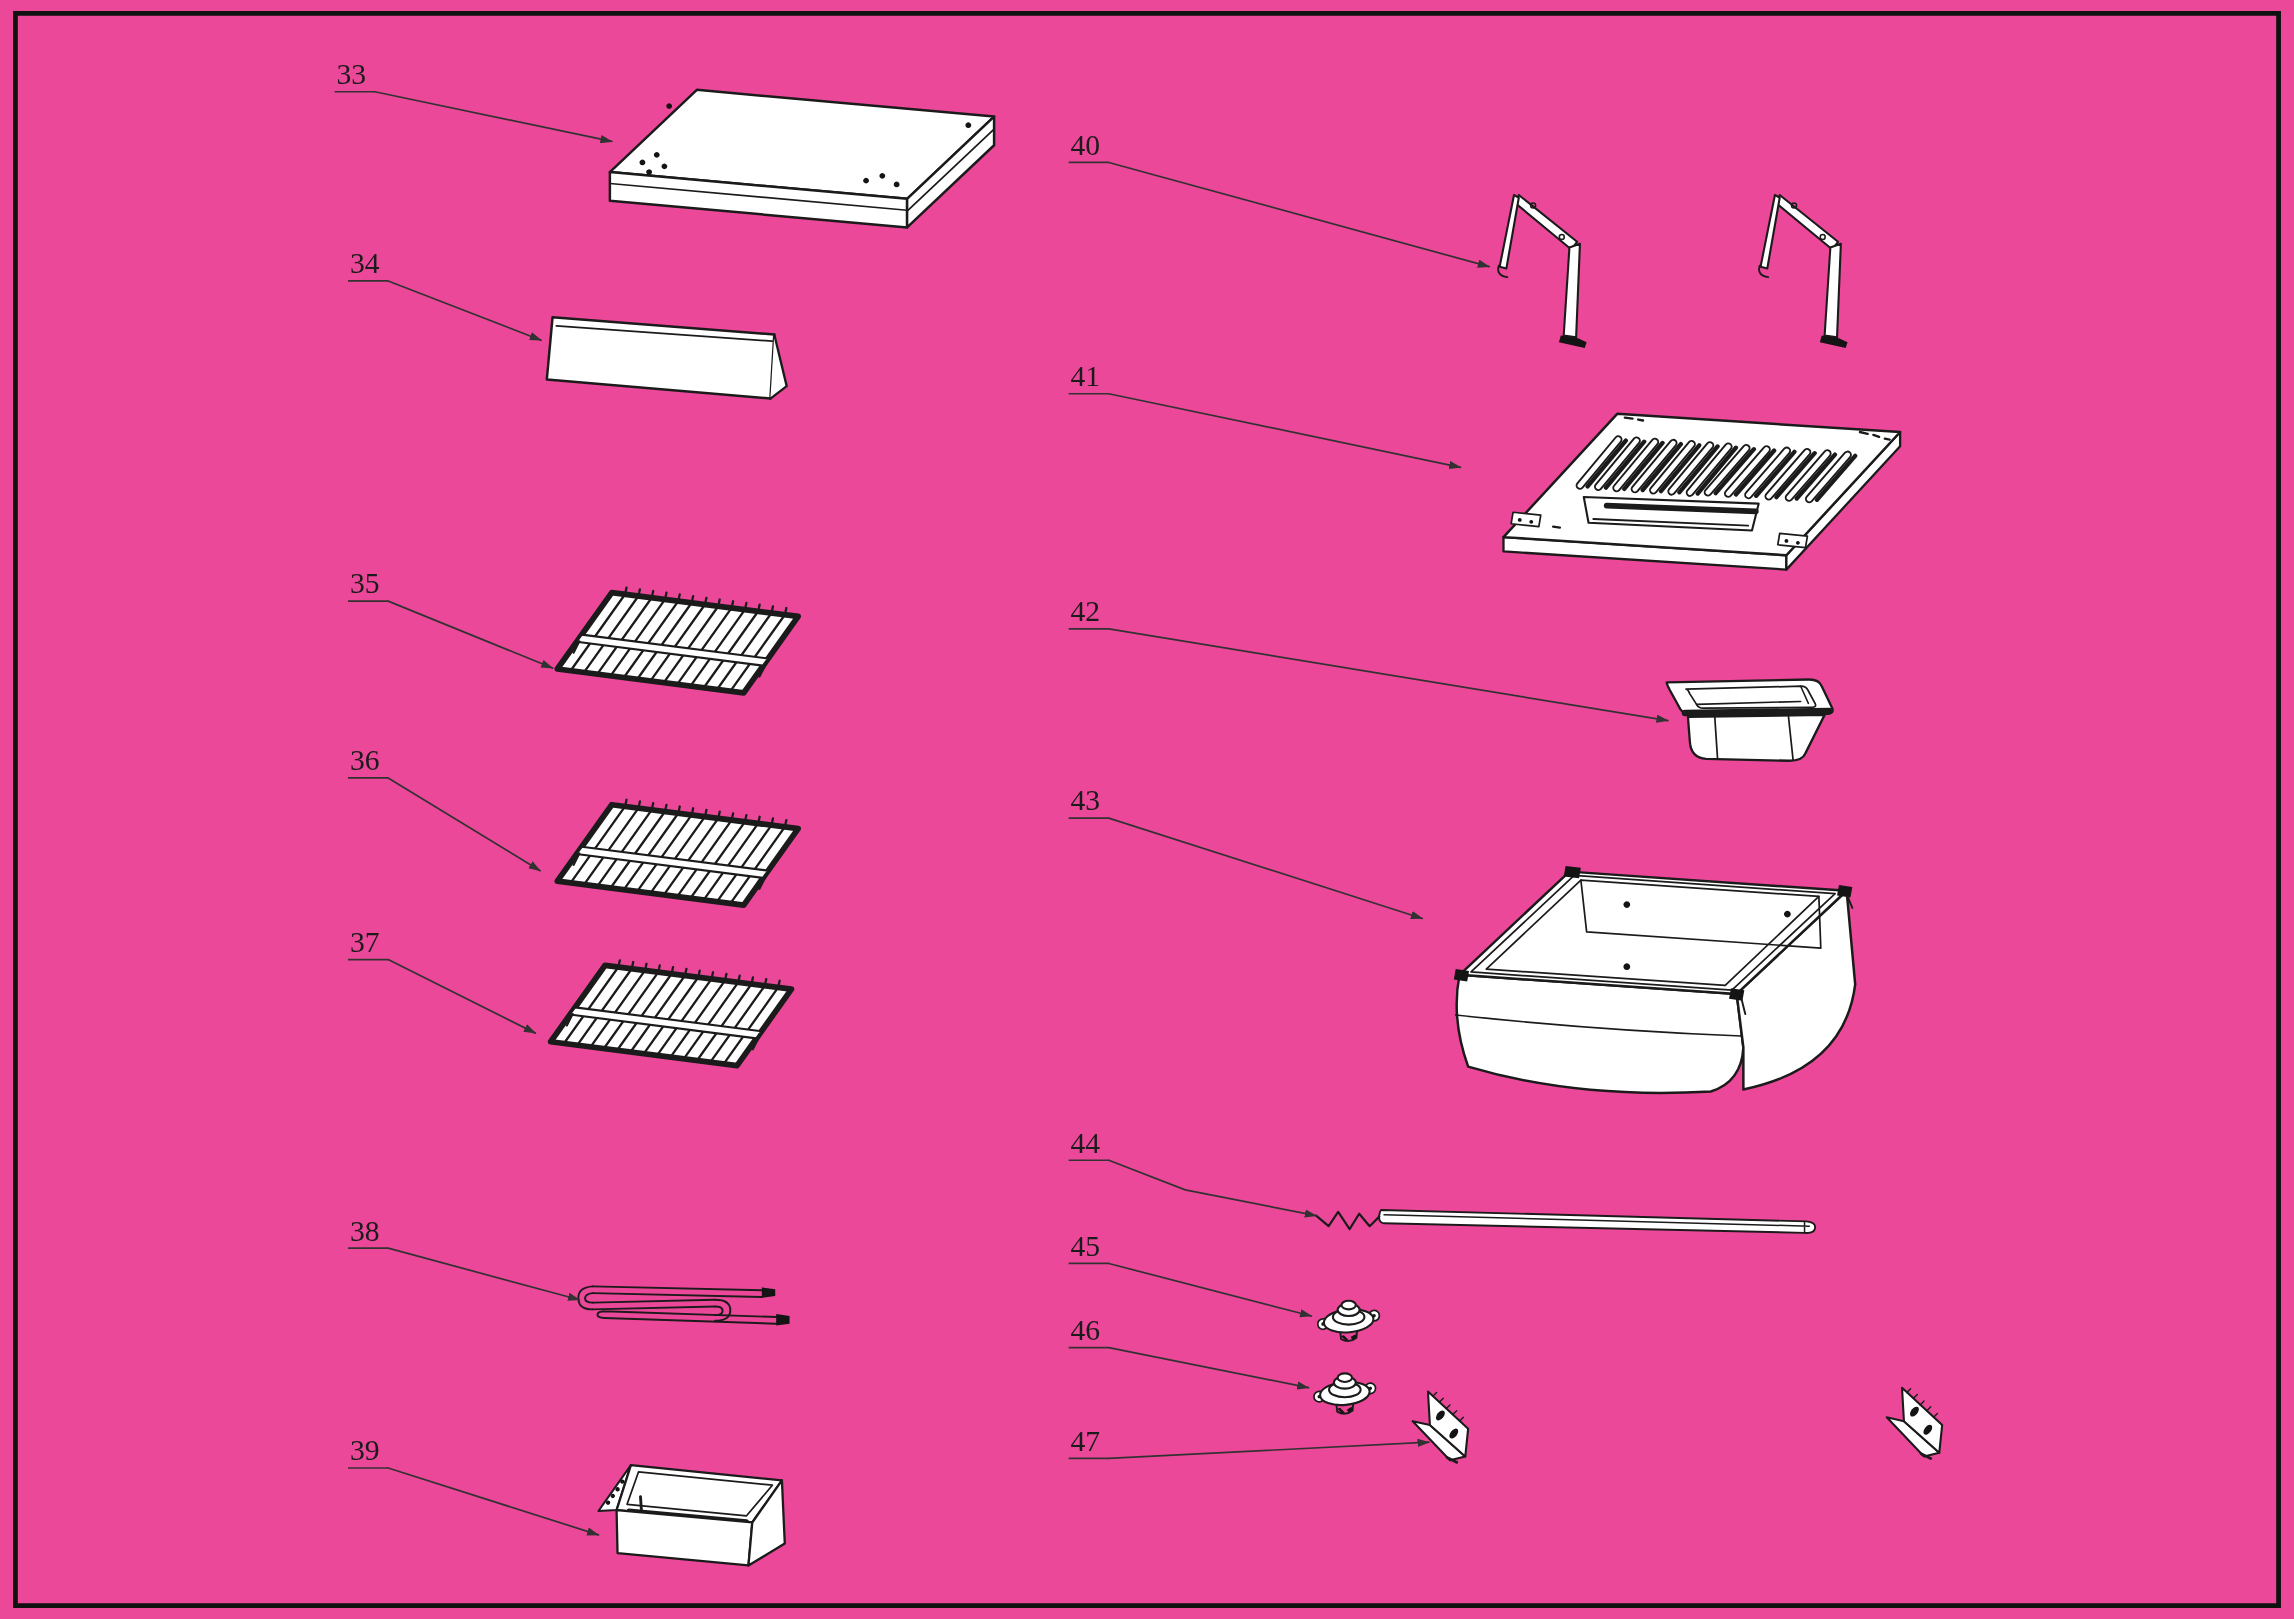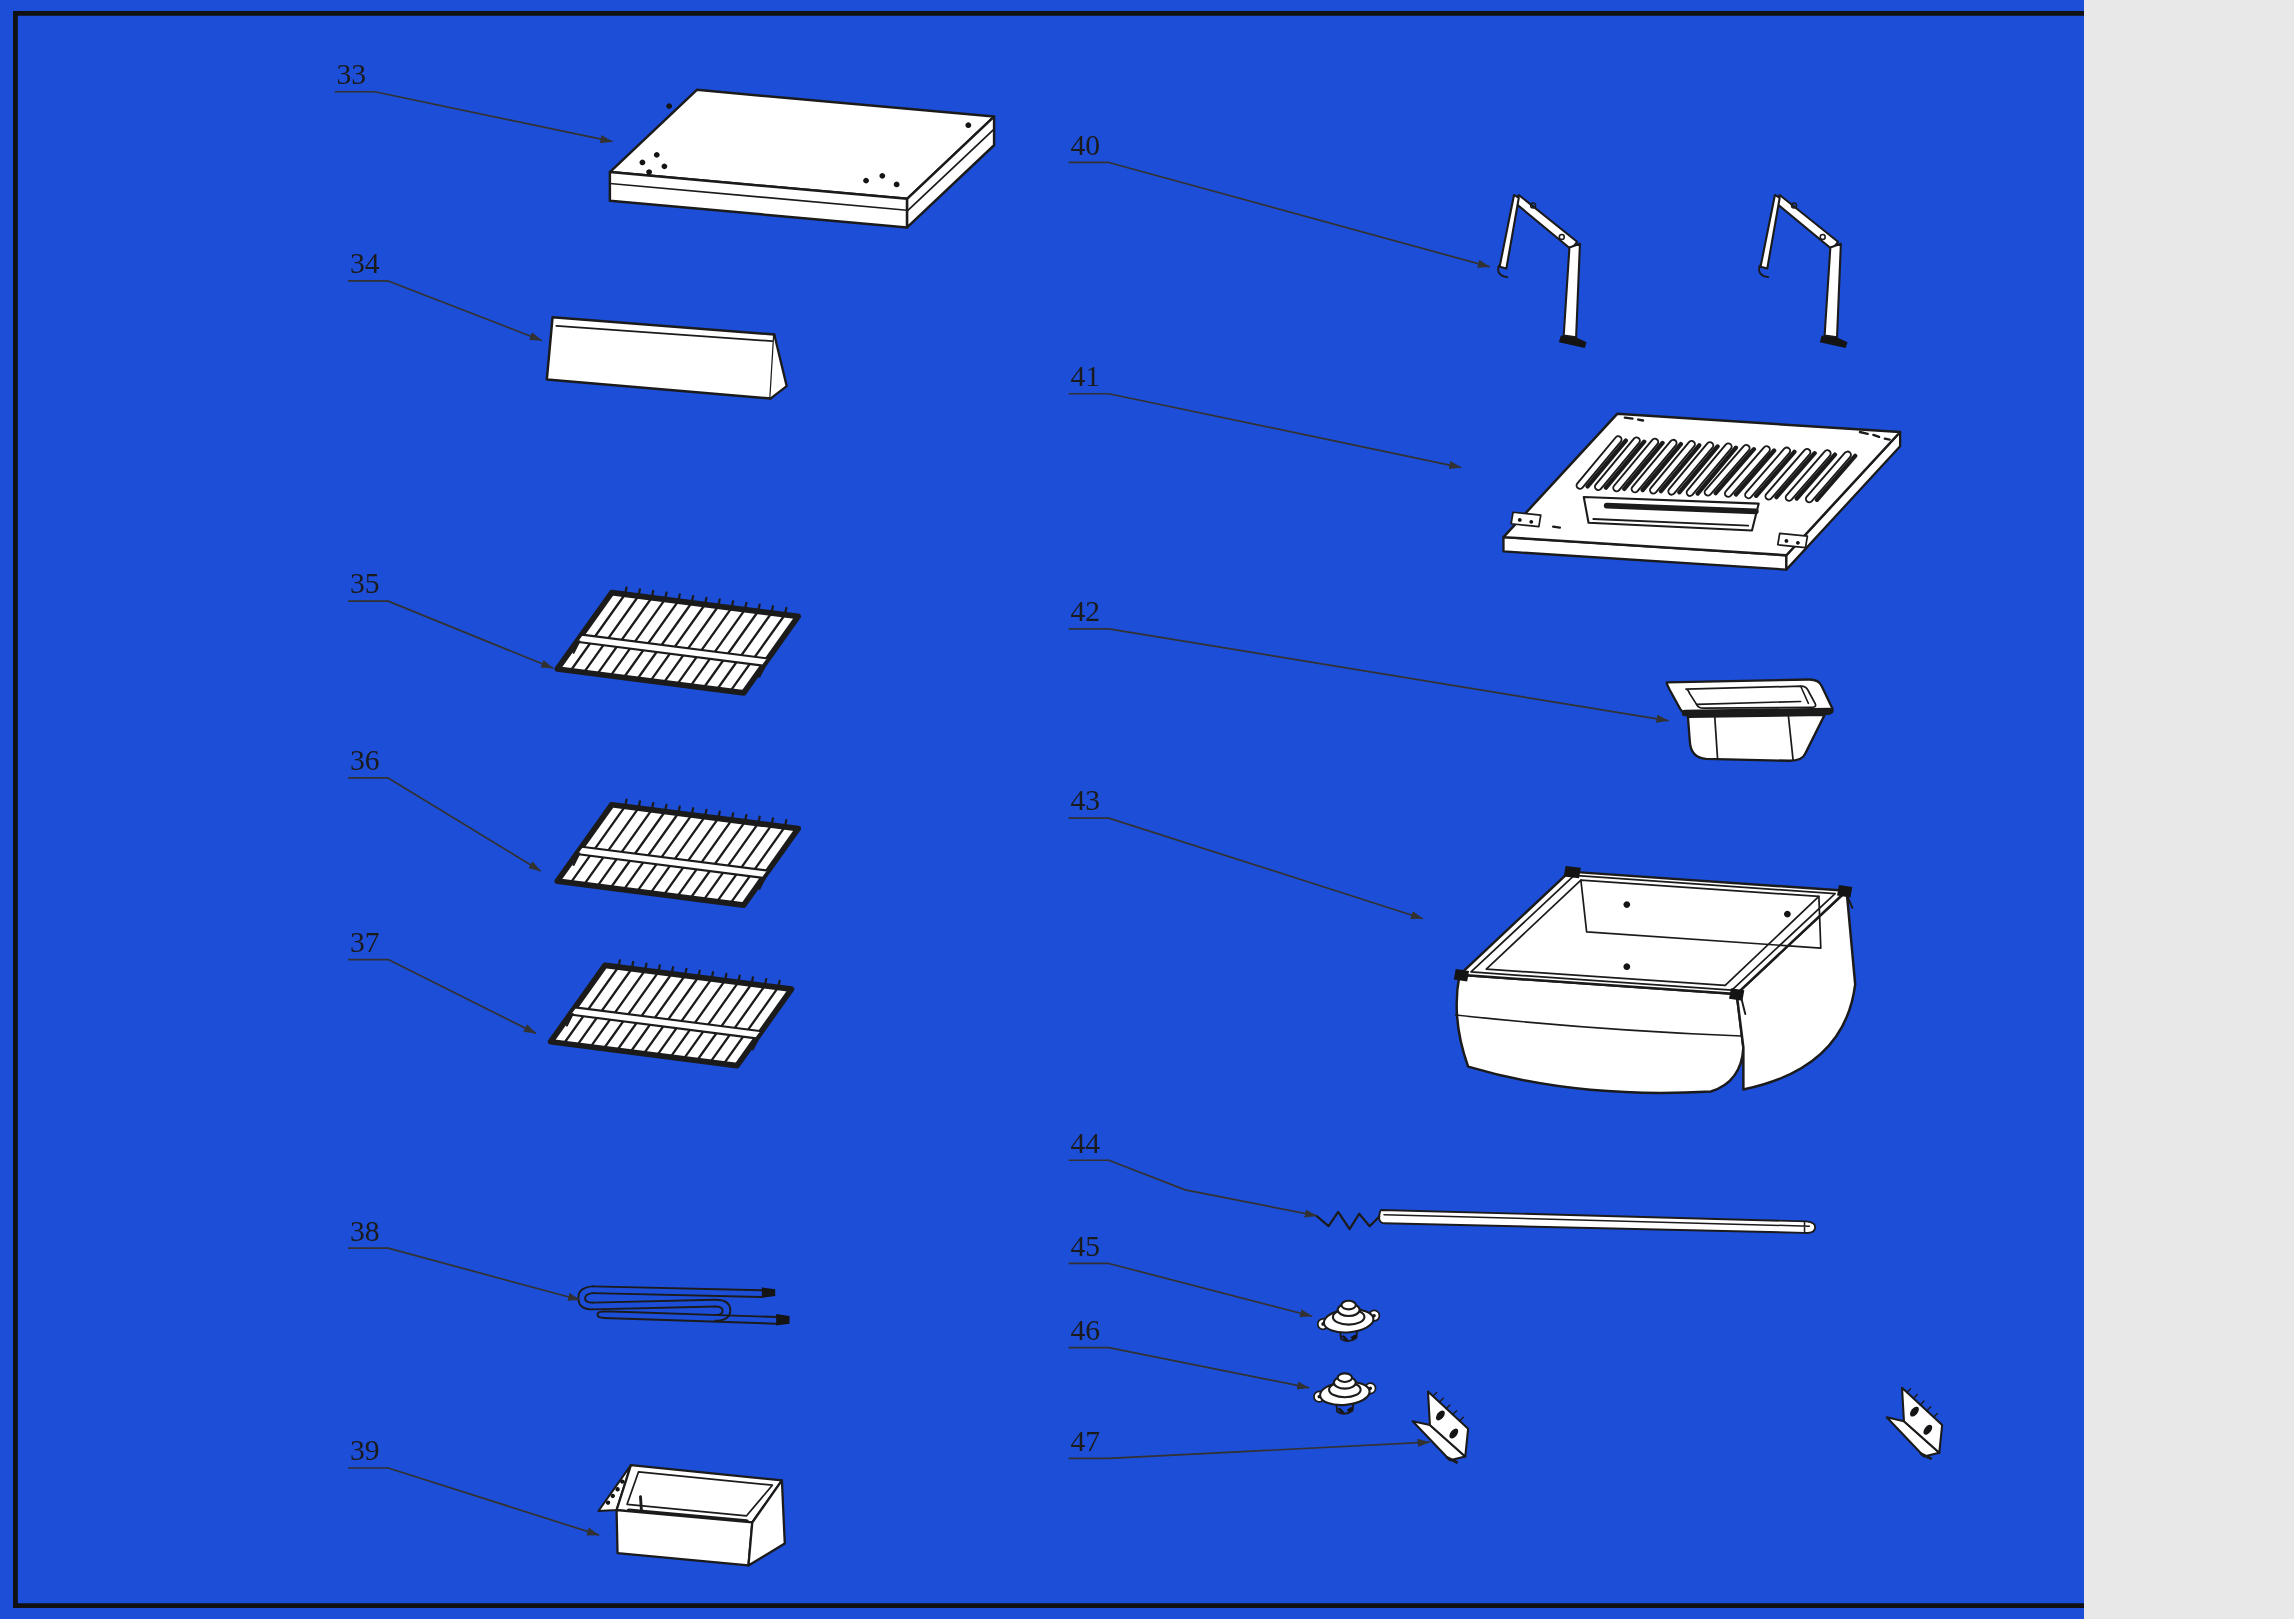--- a/index.html
+++ b/index.html
@@ -1,16 +1,16 @@
 <!DOCTYPE html>
 <html><head>
 <meta charset="utf-8">
 <style>
   html,body{margin:0;padding:0;background:#e8e8e8;}
-  .page{position:relative;width:2084px;height:1619px;background:#1d4ed8;overflow:hidden;}
+  .page{position:relative;width:2294px;height:1619px;background:#ec4899;overflow:hidden;}
   svg{display:block;width:2294px;height:1619px;}
   .outline{stroke:#1b1b1b;fill:#ffffff;stroke-linejoin:round;stroke-linecap:round;}
   .thin{stroke:#1b1b1b;fill:none;stroke-linejoin:round;stroke-linecap:round;}
   .dark{fill:#141414;stroke:none;}
   .leader{stroke:#323232;fill:none;stroke-linecap:round;}
   .ul{stroke:#323232;}
   text.callout{font-family:"Liberation Serif",serif;font-size:31px;fill:#1b1b1b;}
 </style>
 </head>
 <body>

